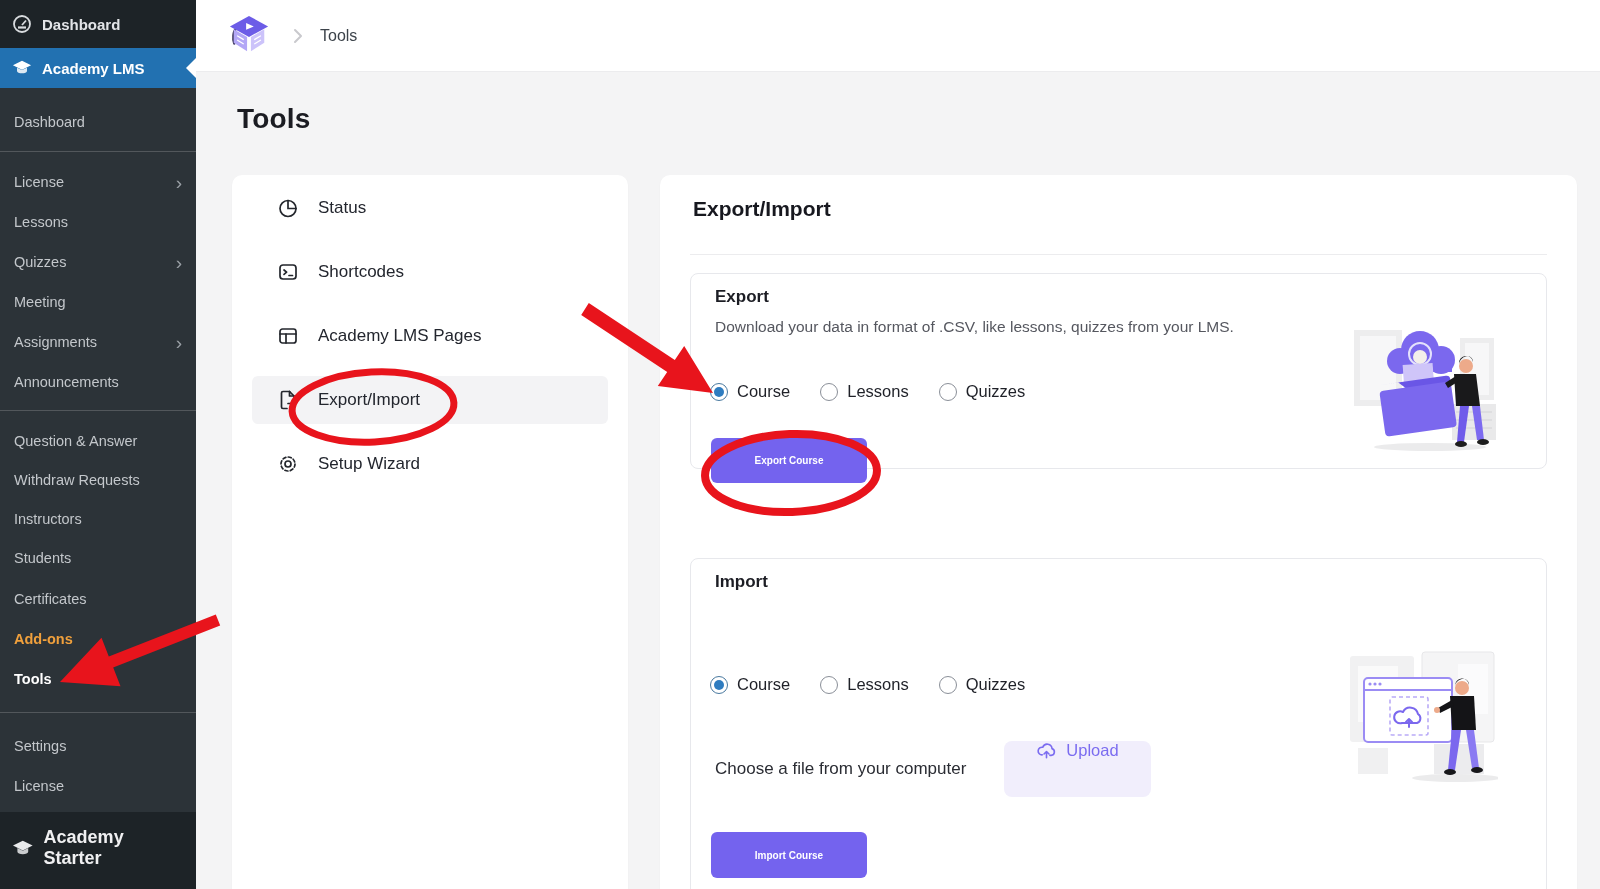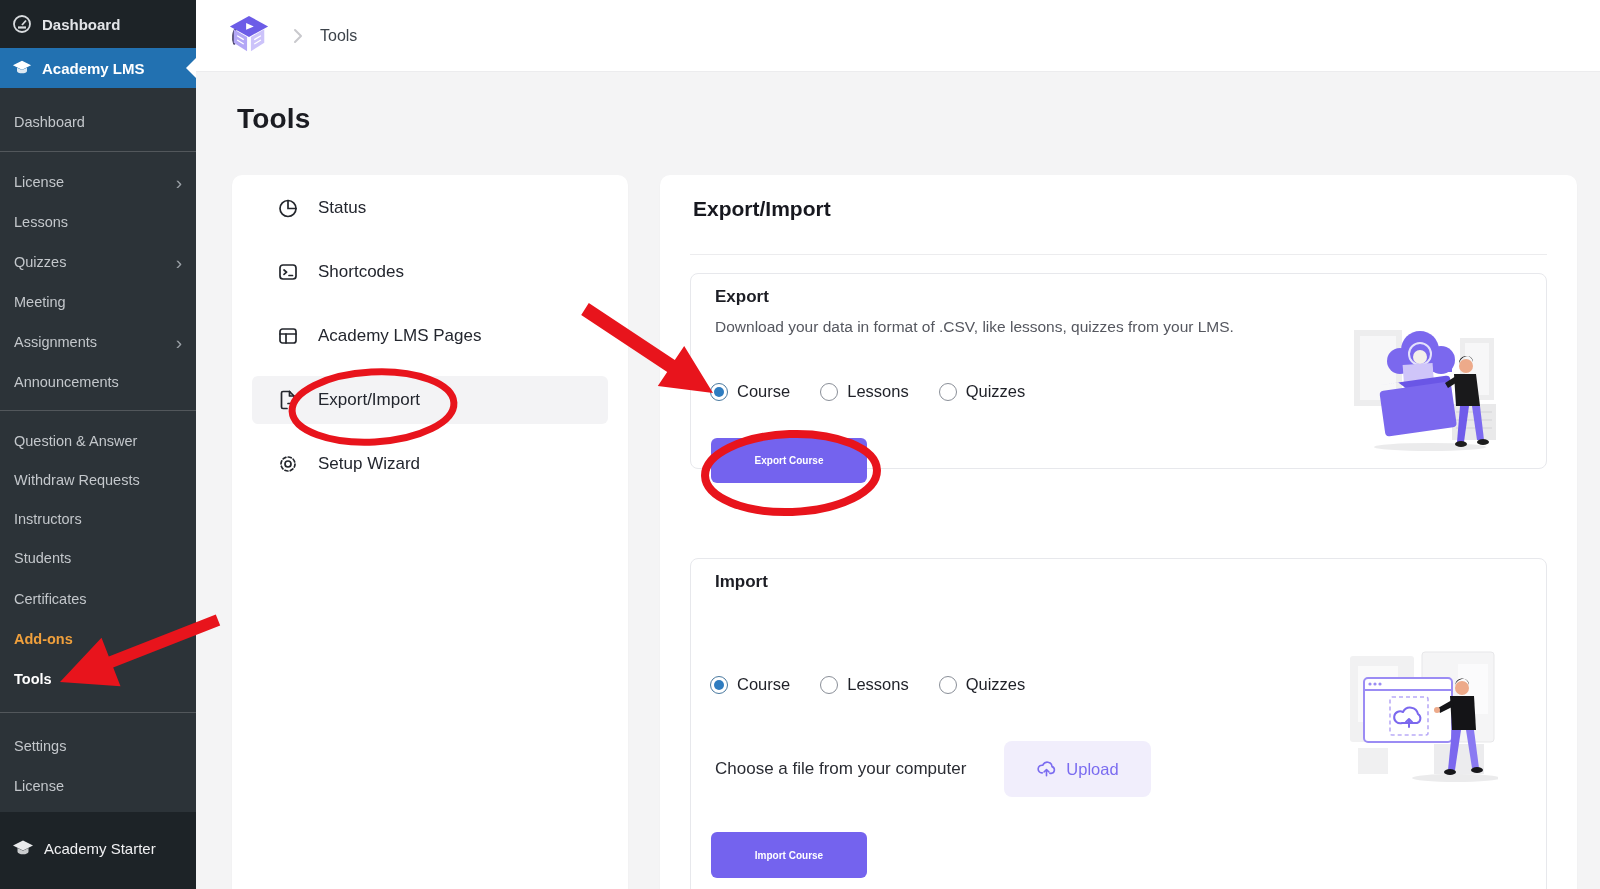--- a/index.html
+++ b/index.html
@@ -14,21 +14,21 @@
   .sb-plugin { top:48px; height:40px; background:#2271b1; color:#fff; font-size:15px; font-weight:700; padding:0 12px; gap:10px; }
   .notch { position:absolute; right:0; top:50%; transform:translateY(-50%); width:0; height:0;
            border-top:10px solid transparent; border-bottom:10px solid transparent; border-right:10px solid #fff; }
   .sb-item { position:absolute; left:0; width:196px; height:36px; display:flex; align-items:center;
              padding:0 14px; color:#c3c7cb; font-size:14.5px; cursor:pointer; }
   .sb-item .chev { margin-left:auto; font-size:19px; line-height:1; color:#9aa0a6; font-weight:400; }
   .sb-item.is-orange span.lbl { color:#f0a03c; font-weight:600; }
   .sb-item.is-current span.lbl { color:#fff; font-weight:700; }
   .sb-div { position:absolute; left:0; width:196px; height:1px; background:rgba(255,255,255,.18); }
   .sb-footer { position:absolute; left:0; top:812px; width:196px; height:77px; background:#1d2327; }
-  .sb-footer .sb-row { position:relative; height:56px; top:8px; color:#f0f0f2; font-size:15px; font-weight:400; padding:0 12px; gap:10px; }
+  .sb-footer .sb-row { position:relative; height:56px; top:8px; color:#f0f0f2; font-size:18px; font-weight:700; padding:0 12px; gap:10px; }
 
   
   .topbar { position:absolute; left:196px; top:0; width:1404px; height:72px; background:#fff; border-bottom:1px solid #ececee; z-index:4; display:flex; align-items:center; }
   .logo { margin-left:32px; width:42px; height:46px; }
   .crumb-sep { margin:0 16px 0 22px; }
   .crumb-label { font-size:16px; color:#3c434a; }
 
   
   .page-title { position:absolute; left:237px; top:103px; font-size:28px; font-weight:700; color:#1b1c22; letter-spacing:.2px; }
 
@@ -56,21 +56,21 @@
   .radio.checked { border-color:#49799f; }
   .radio.checked::after { content:""; width:10px; height:10px; border-radius:50%; background:#2e7cc0; }
   .radio-label { font-size:16.5px; font-weight:500; color:#1f2128; }
   .btn-primary { position:absolute; left:20px; width:156px; height:45px; background:#7463ee; border:none; border-radius:6px;
                  color:#fff; font-family:"Liberation Sans",sans-serif; font-size:10px; font-weight:700; cursor:pointer; }
   .export-box .btn-primary { top:164px; }
   .import-box .btn-primary { top:273px; height:46px; }
   .file-row { position:absolute; left:24px; top:182px; width:809px; height:56px; display:flex; align-items:center; }
   .file-label { font-size:17px; color:#2a2c33; }
   .upload-btn { position:absolute; left:289px; top:0; width:147px; height:56px; background:#f1eefc; border:none; border-radius:8px;
-                display:flex; align-items:center; justify-content:center; gap:9px; color:#7b6cf0;
+                display:flex; align-items:flex-start; justify-content:center; gap:9px; color:#7b6cf0;
                 font-family:"Liberation Sans",sans-serif; font-size:16.5px; font-weight:500; cursor:pointer; }
   .illus { position:absolute; }
   .export-illus { right:46px; top:42px; width:152px; height:136px; }
   .import-illus { right:48px; top:85px; width:160px; height:142px; }
 
   
   .annotations { position:absolute; left:0; top:0; width:1600px; height:889px; z-index:40; pointer-events:none; }
 </style>
 </head>
 <body>

